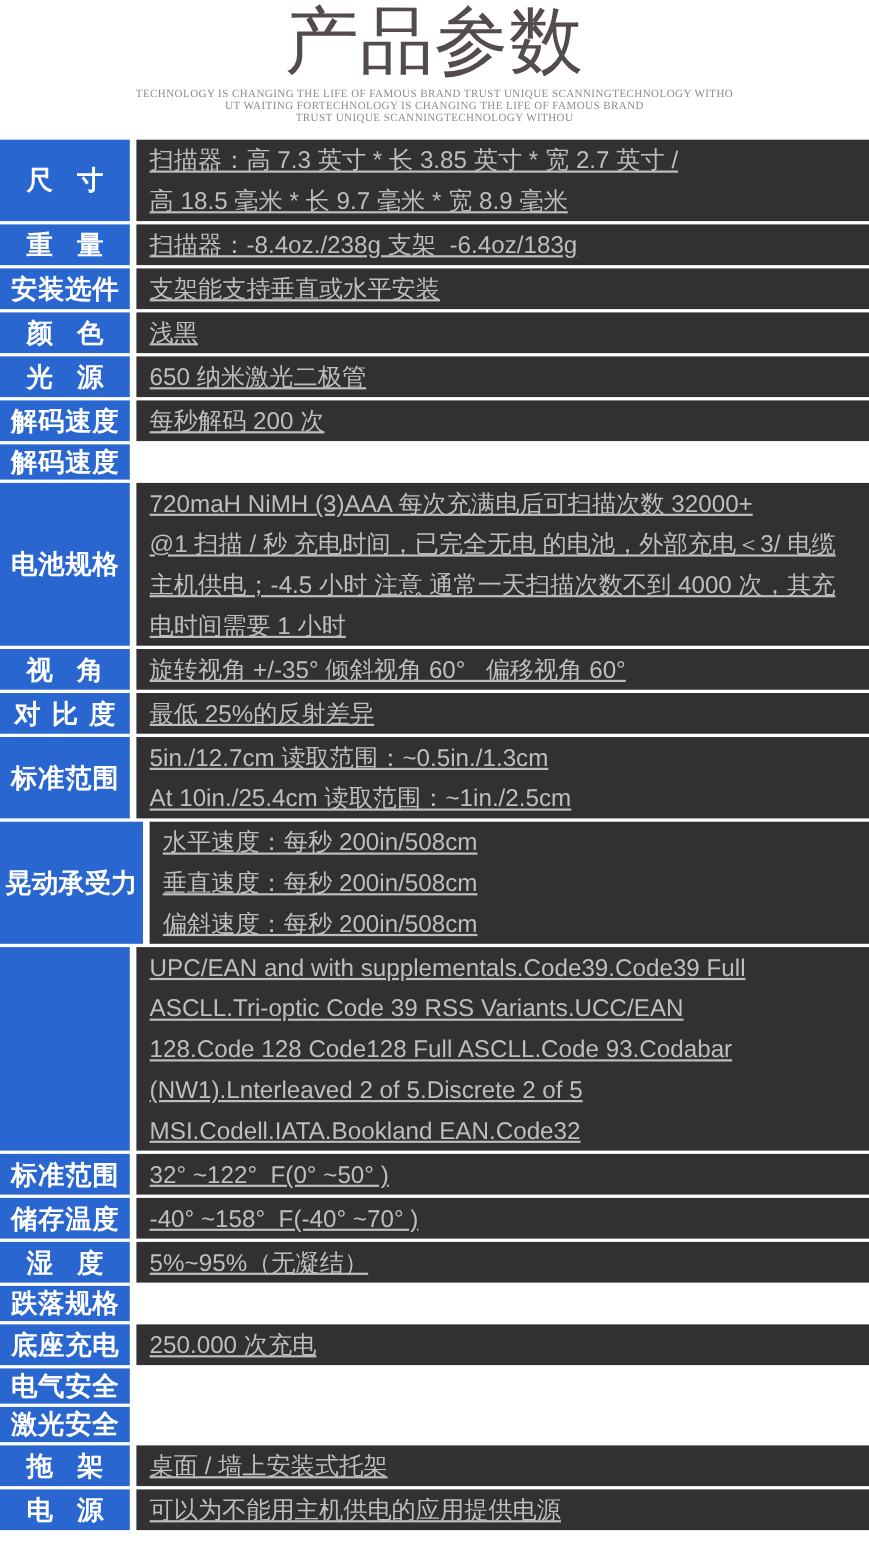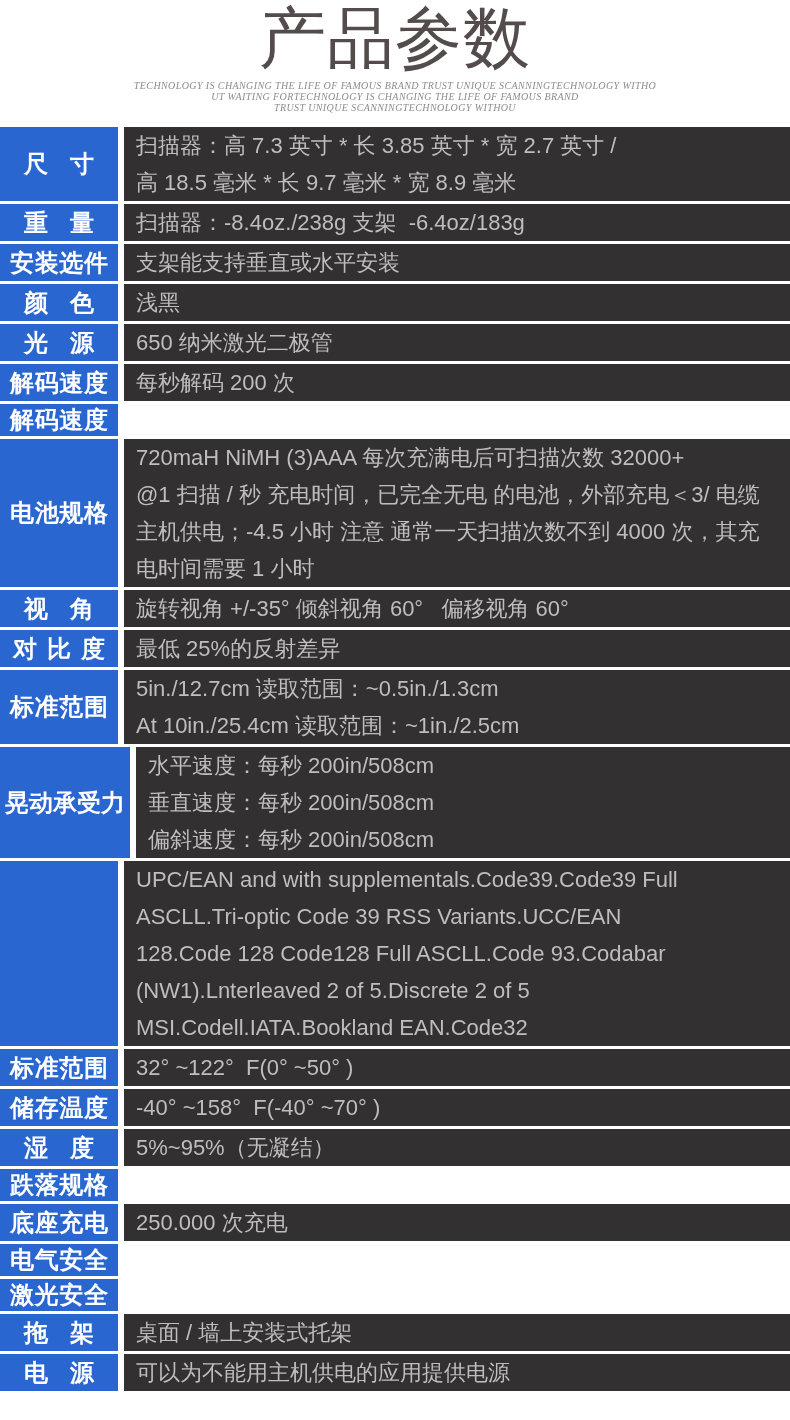--- a/index.html
+++ b/index.html
@@ -13,21 +13,20 @@
   .hdr h1{
     margin:0;text-align:center;
     font-size:67px;line-height:72px;font-weight:400;
     letter-spacing:1px;color:var(--title-text,#544c4c);
   }
   .subtitle{
     margin-top:6px;text-align:center;
     font-family:"Liberation Serif","DejaVu Serif",serif;
     font-size:10px;line-height:11px;letter-spacing:.4px;
     color:var(--subtitle-text,#8f8b8b);
-    font-style:italic;
   }
   
   .spec-table{
     margin-top:14px;
     display:flex;flex-direction:column;gap:3px;
     background:#fff;
   }
   .spec-row{display:flex;gap:6px;}
   .spec-label{
     flex:0 0 118px;box-sizing:border-box;
@@ -36,21 +35,21 @@
     font-size:24px;font-weight:bold;
     display:flex;justify-content:space-between;align-items:center;
   }
   .spec-label span{display:inline-block;}
   .spec-value{
     flex:1;box-sizing:border-box;
     background:var(--row-bg,#323031);
     color:var(--content-text,#bfbebe);
     font-size:22px;line-height:37px;
     display:flex;align-items:center;
-    padding:0 6px 0 12px;min-height:36px;
+    padding:0 6px 0 12px;min-height:36px;text-decoration:underline;
   }
   .spec-value span{white-space:pre-wrap;}
 </style>
 </head>
 <body>
 
 <div class="page">
   <header class="hdr">
     <h1>产品参数</h1>
     <div class="subtitle">

